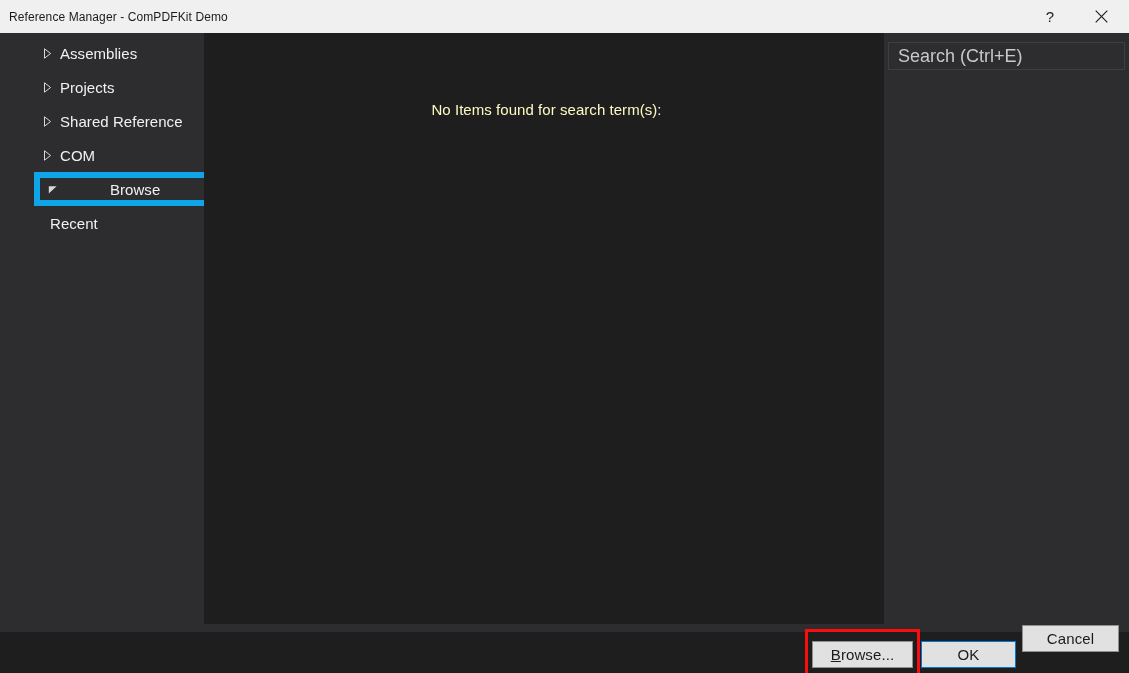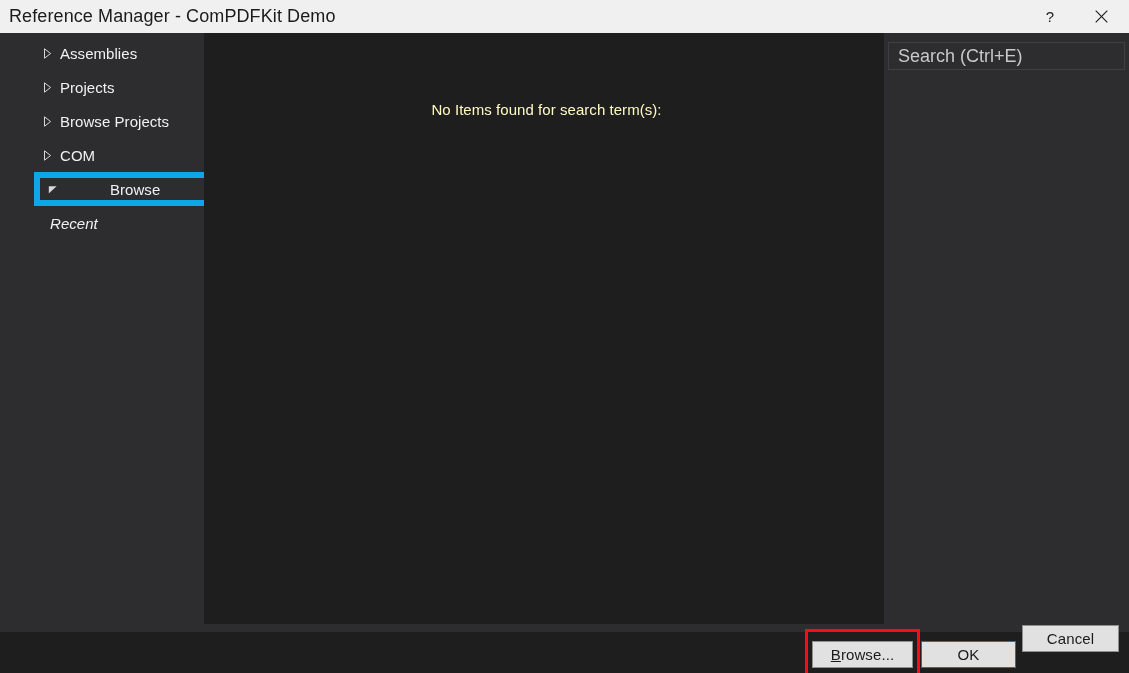--- a/index.html
+++ b/index.html
@@ -26,21 +26,21 @@
   .titlebar {
     position: absolute;
     left: 0; top: 0;
     width: 1129px; height: 33px;
     background: #f0f0f1;
     display: flex;
     align-items: center;
   }
   .title-text {
     margin-left: 9px;
-    font-size: 18px;
+    font-size: 12px;
     color: #1b1b1b;
     letter-spacing: 0.1px;
     white-space: nowrap;
   }
   .titlebar-spacer { flex: 1 1 auto; }
   .tb-btn {
     width: 46px;
     height: 33px;
     display: flex;
     align-items: center;
@@ -84,21 +84,20 @@
     letter-spacing: 0.05px;
   }
   .tree-item.selected {
     border: 6px solid #0ea5e9;
     width: 204px;
     background: #2d2d30;
     gap: 44px;
   }
   .tree-item.child {
     padding-left: 16px;
-    font-style: italic;
   }
 
   
   .rightpanel {
     position: absolute;
     left: 884px; top: 33px;
     width: 245px;
     height: 591px;
     background: #2d2d30;
   }
@@ -257,21 +256,21 @@
       </span>
       <span class="tlabel">Projects</span>
     </div>
 
     <div class="tree-item">
       <span class="chev">
         <svg width="9" height="11" viewBox="0 0 9 11" aria-hidden="true">
           <path d="M1.5 0.8 L7.6 5.5 L1.5 10.2 Z" fill="none" stroke="#d8d8d8" stroke-width="1"></path>
         </svg>
       </span>
-      <span class="tlabel">Browse Projects</span>
+      <span class="tlabel">Shared Reference</span>
     </div>
 
     <div class="tree-item">
       <span class="chev">
         <svg width="9" height="11" viewBox="0 0 9 11" aria-hidden="true">
           <path d="M1.5 0.8 L7.6 5.5 L1.5 10.2 Z" fill="none" stroke="#d8d8d8" stroke-width="1"></path>
         </svg>
       </span>
       <span class="tlabel">COM</span>
     </div>

